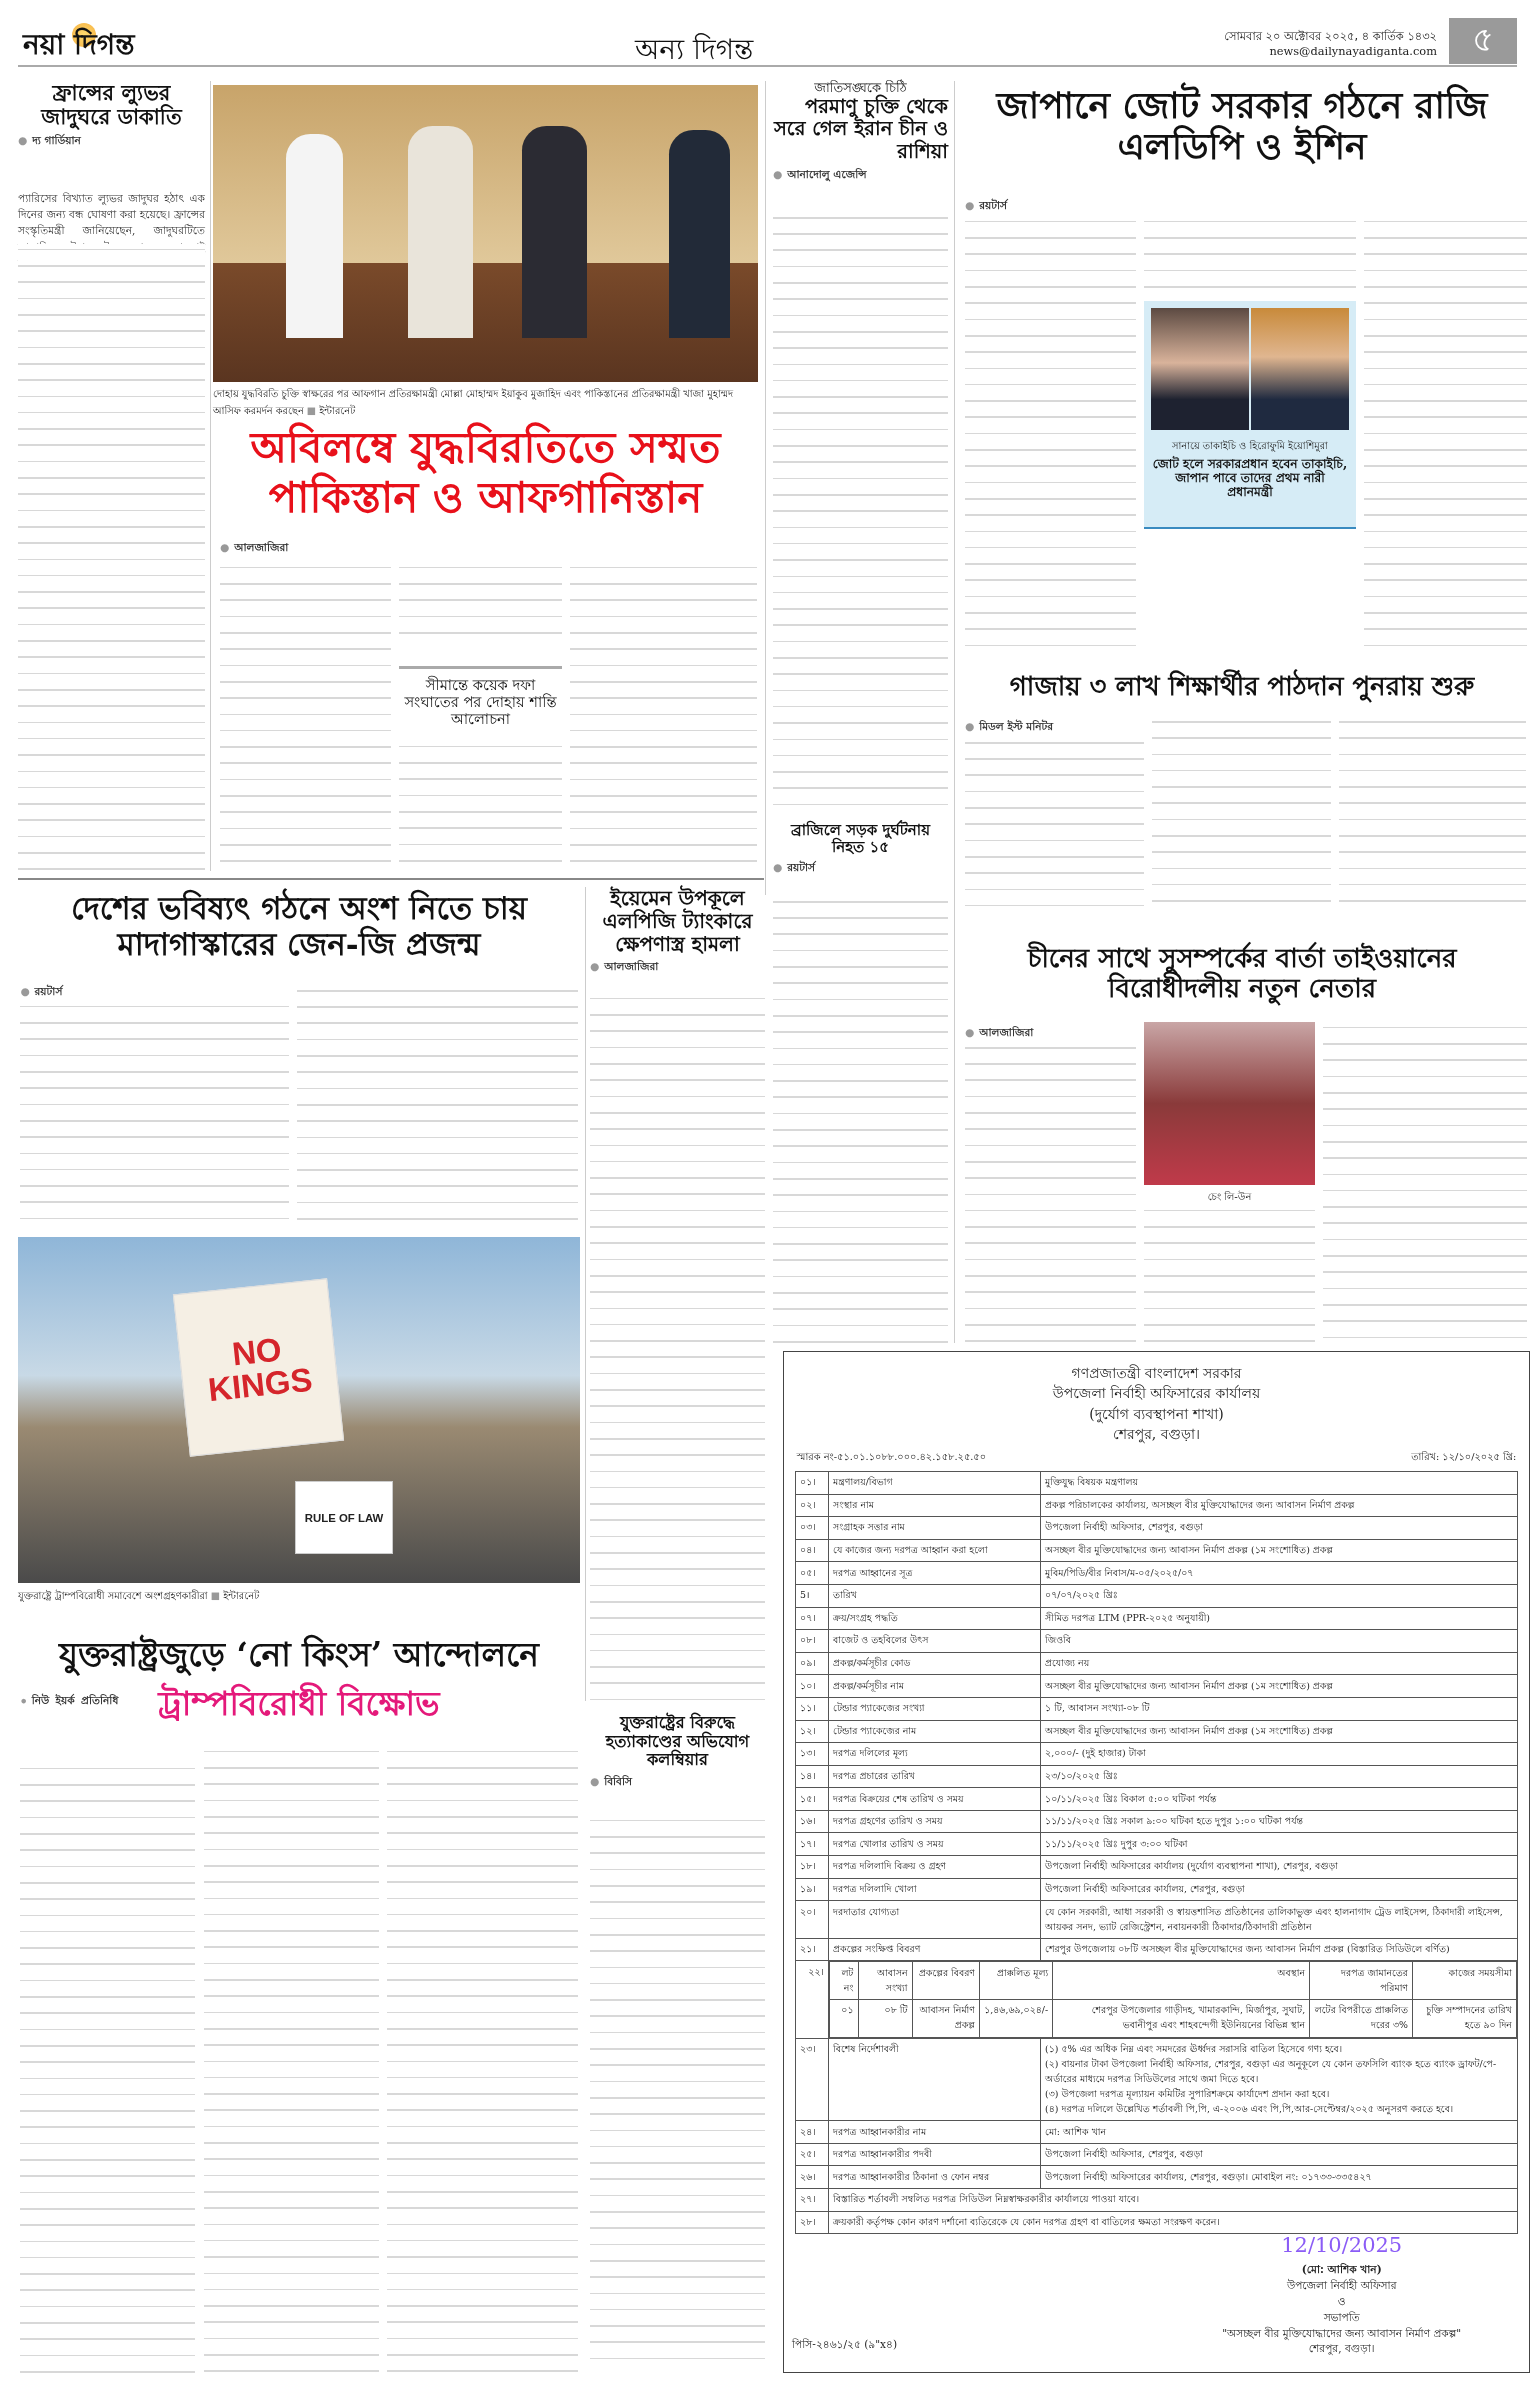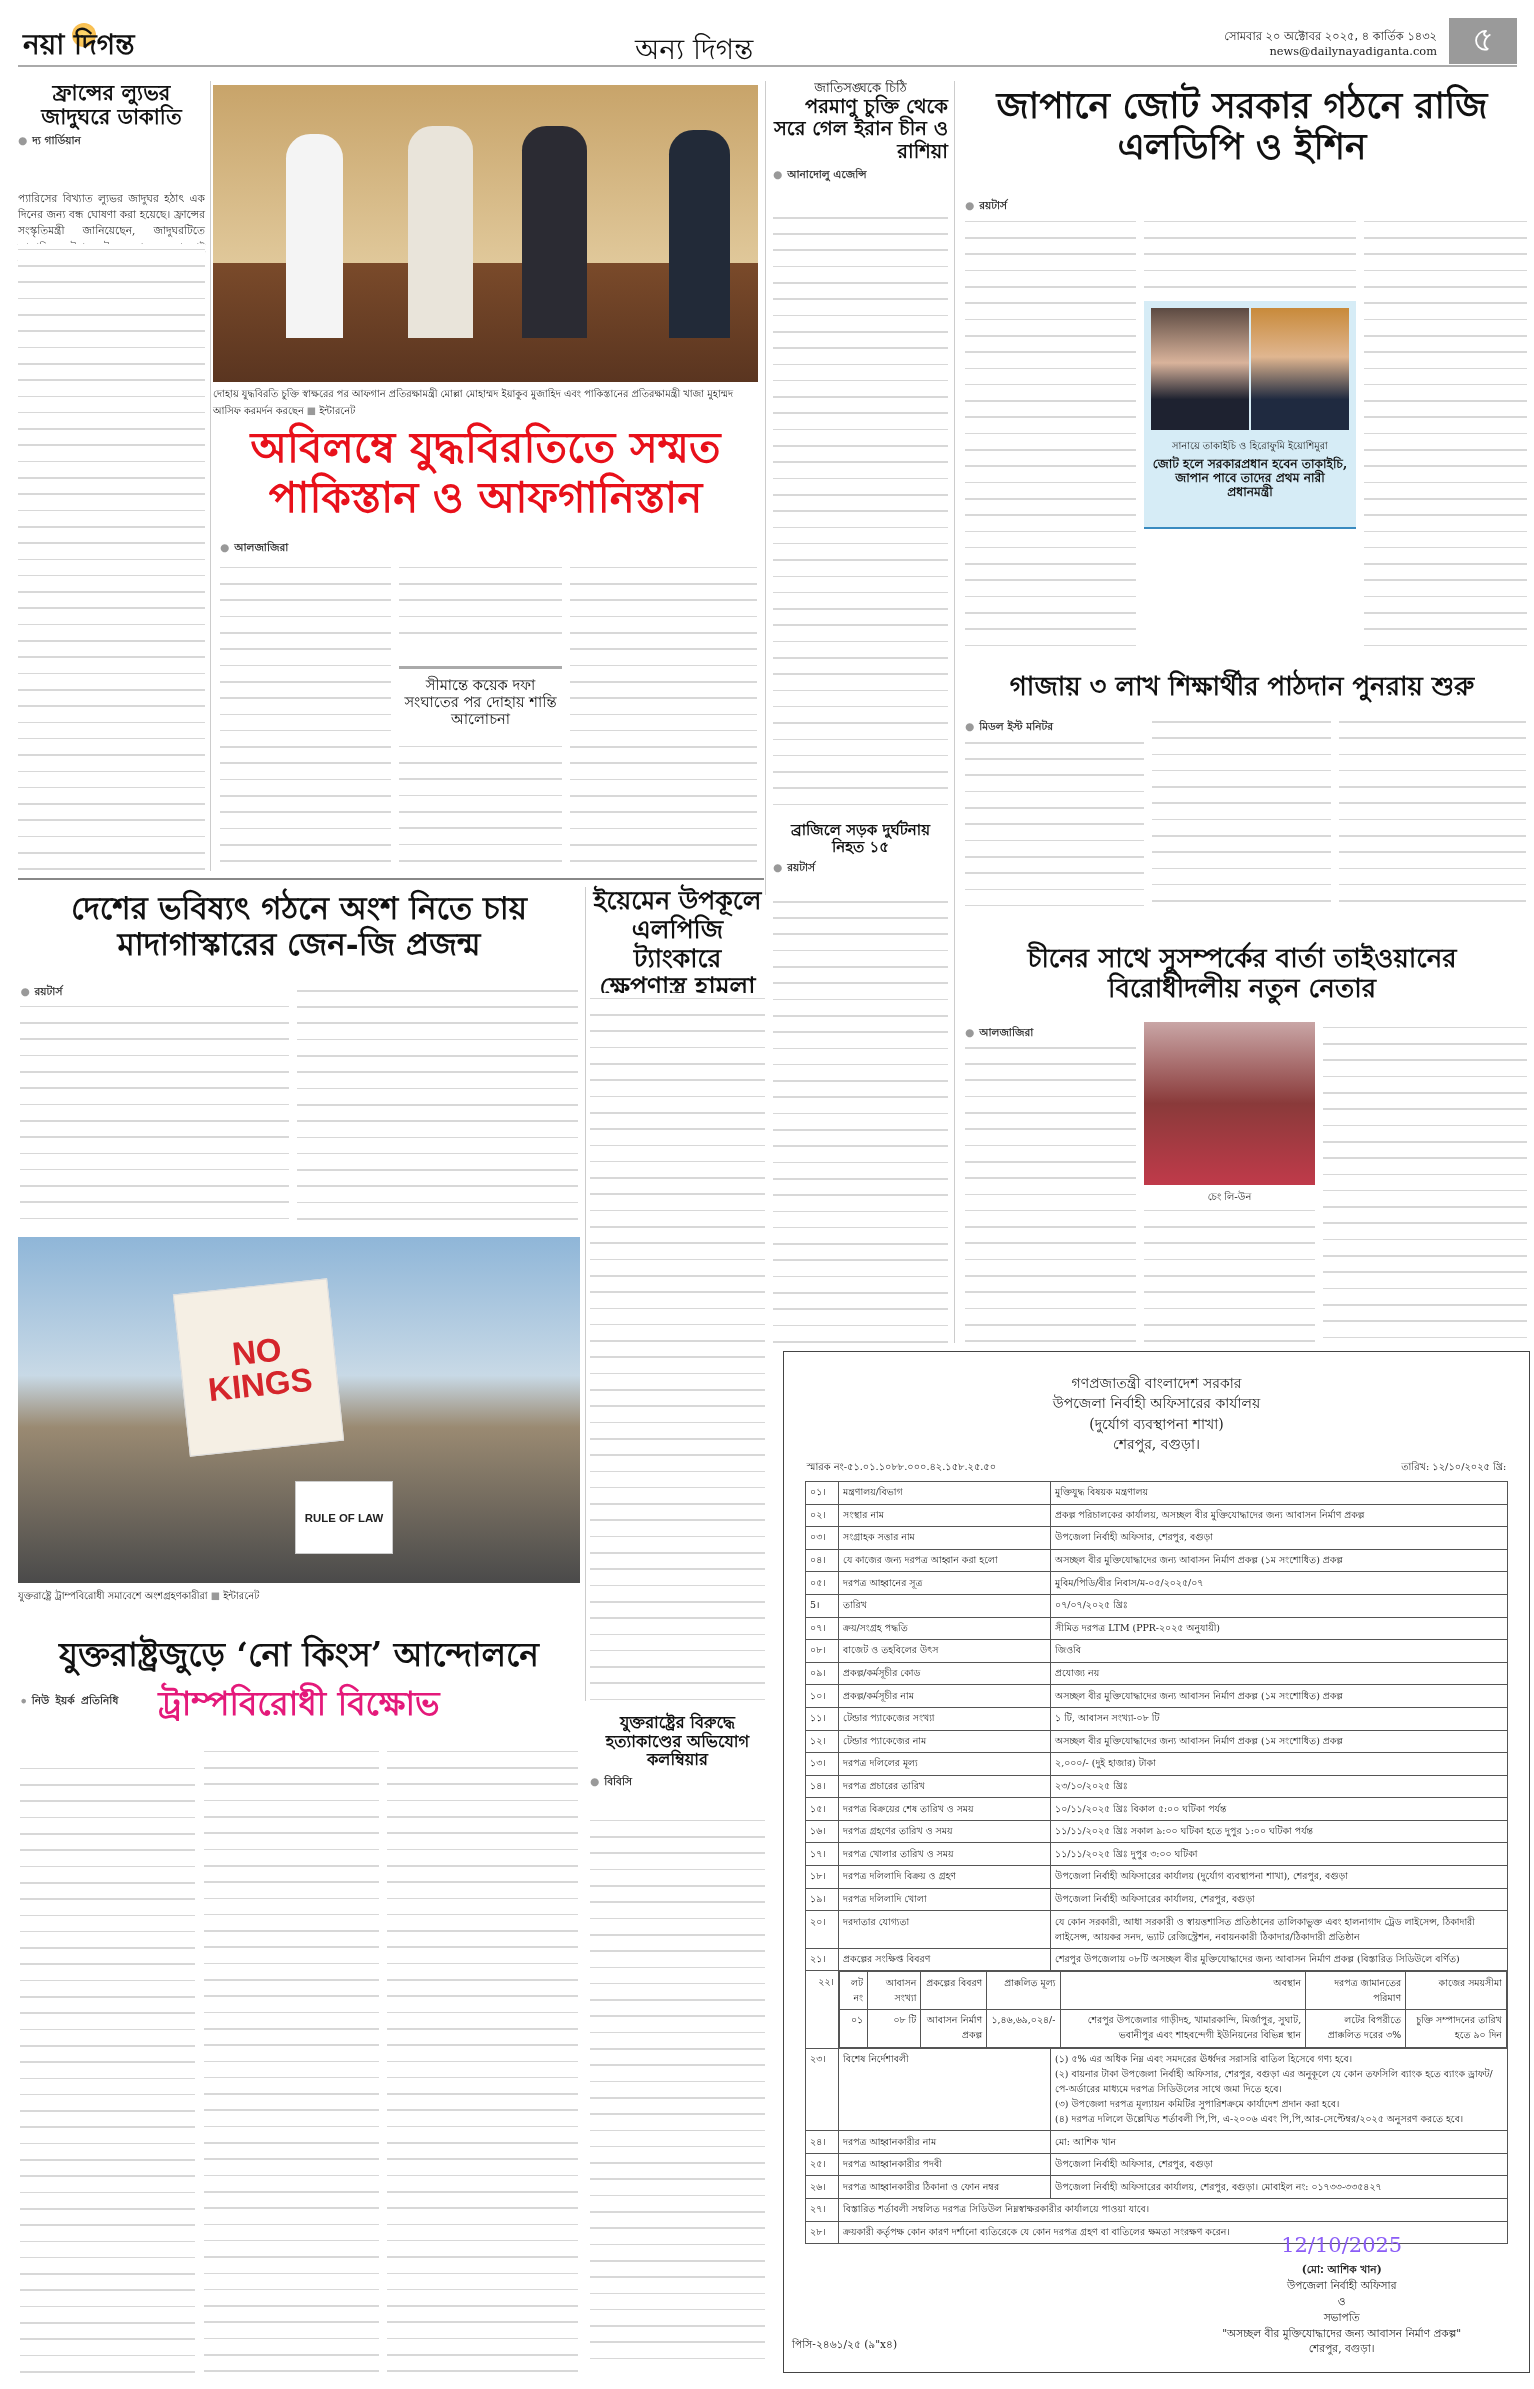--- a/index.html
+++ b/index.html
@@ -13,21 +13,21 @@
   .photo { background: #b9a27a; position: absolute; overflow: hidden; }
   .col-lines { position: absolute; background: repeating-linear-gradient(#fff 0 4.9px, #d8d8d8 4.9px 6.5px, #fff 6.5px 16.3px); }
   
   .masthead-rule { position:absolute; left:18px; right:18px; top:65px; height:2.4px; background:#aaa; }
   .logo { left: 23px; top: 23px; font-size: 28px; font-weight: bold; font-family: "DejaVu Serif", serif; color:#111; }
   .logo-sun { left: 72px; top: 23px; width: 24.4px; height: 24.4px; border-radius: 50%; background: radial-gradient(#ffd34d, #f39c12); opacity:.8; }
   .section-title { left: 635px; top: 28px; font-size: 28px; font-family: "DejaVu Serif", serif; color:#111; }
   .date-line { right: 98px; top: 29px; font-size: 11.4px; color:#222; text-align:right; line-height:1.3; }
   .page-no { right: 18px; top: 18px; width: 68px; height: 46px; background:#9a9a9a; color:#fff; font-size: 34px; display:flex; align-items:center; justify-content:center; font-family:"DejaVu Serif",serif; }
   
-  .tender { left: 783px; top: 1351px; width: 747px; height: 1022px; border: 1.6px solid #444; padding: 21px; }
+  .tender { left: 783px; top: 1351px; width: 747px; height: 1022px; border: 1.6px solid #444; padding: 11px; }
   .tender h4 { text-align:center; font-weight: normal; font-family:"DejaVu Serif",serif; font-size: 14px; line-height: 1.45; }
   .tender .meta { display:flex; justify-content:space-between; font-size:9.8px; margin:4.9px 1.6px; font-family:"DejaVu Serif",serif; }
   .tender table { width: 100%; border-collapse: collapse; font-size: 9.4px; font-family:"DejaVu Serif",serif; }
   .tender td { border: 0.8px solid #555; padding: 3.3px 4.1px; vertical-align: top; }
   .tender td.n { width: 33px; }
   .tender td.k { width: 212px; }
   .lot td { text-align:right; }
   .sign { position:absolute; right: 16.3px; bottom: 14.7px; width: 342px; text-align:center; font-family:"DejaVu Serif",serif; font-size: 10.6px; line-height:1.5; }
   .sig-scribble { font-size: 21px; color:#8b5cf6; }
   .pc { position:absolute; left: 8.1px; bottom: 18px; font-size: 10.6px; font-family:"DejaVu Serif",serif; }
@@ -128,21 +128,21 @@
 <div class="divider" style="left:18px;top:878px;width:746px;height:1.6px;background:#888;"></div>
 <div class="abs hl" style="left:18px;top:891px;width:562px;font-size:31px;">দেশের ভবিষ্যৎ গঠনে অংশ নিতে চায় মাদাগাস্কারের জেন-জি প্রজন্ম</div>
 <div class="abs" style="left:20.4px;top:981px;">
     <div class="src">রয়টার্স</div>
   </div>
 <div class="col-lines" style="left:20.4px;top:1001px;width:269px;height:220px;"></div>
 <div class="col-lines" style="left:297px;top:985px;width:281px;height:236px;"></div>
 
 <div class="divider" style="left:585px;top:887px;width:0.8px;height:814px;"></div>
 <div class="abs" style="left:590px;top:887px;width:175px;">
-  <div class="hl" style="font-size:25px;">ইয়েমেন উপকূলে এলপিজি ট্যাংকারে ক্ষেপণাস্ত্র হামলা</div>
+  <div class="hl" style="font-size:20px;">ইয়েমেন উপকূলে এলপিজি ট্যাংকারে ক্ষেপণাস্ত্র হামলা</div>
   <div class="src">আলজাজিরা</div>
 </div>
 <div class="col-lines" style="left:590px;top:993px;width:175px;height:708px;"></div>
 
 <div class="photo" style="left:18px;top:1237px;width:562px;height:346px;background:linear-gradient(#8fb6d8,#c8d9e6 40%,#9a8a72 55%,#4a4a4a);">
   <div class="abs" style="left:163px;top:49px;width:155px;height:163px;background:#f5efe4;border:1.6px solid #ddd;transform:rotate(-6deg);display:flex;align-items:center;justify-content:center;">
     <span style="color:#d5252b;font-weight:bold;font-size:33px;font-family:'Liberation Sans',sans-serif;text-align:center;line-height:1;">NO KINGS</span>
   </div>
   <div class="abs" style="left:277px;top:244px;width:98px;height:73px;background:#fff;border:0.8px solid #ccc;display:flex;align-items:center;justify-content:center;">
     <span style="color:#222;font-weight:bold;font-size:11.4px;font-family:'Liberation Sans',sans-serif;text-align:center;">RULE OF LAW</span>

